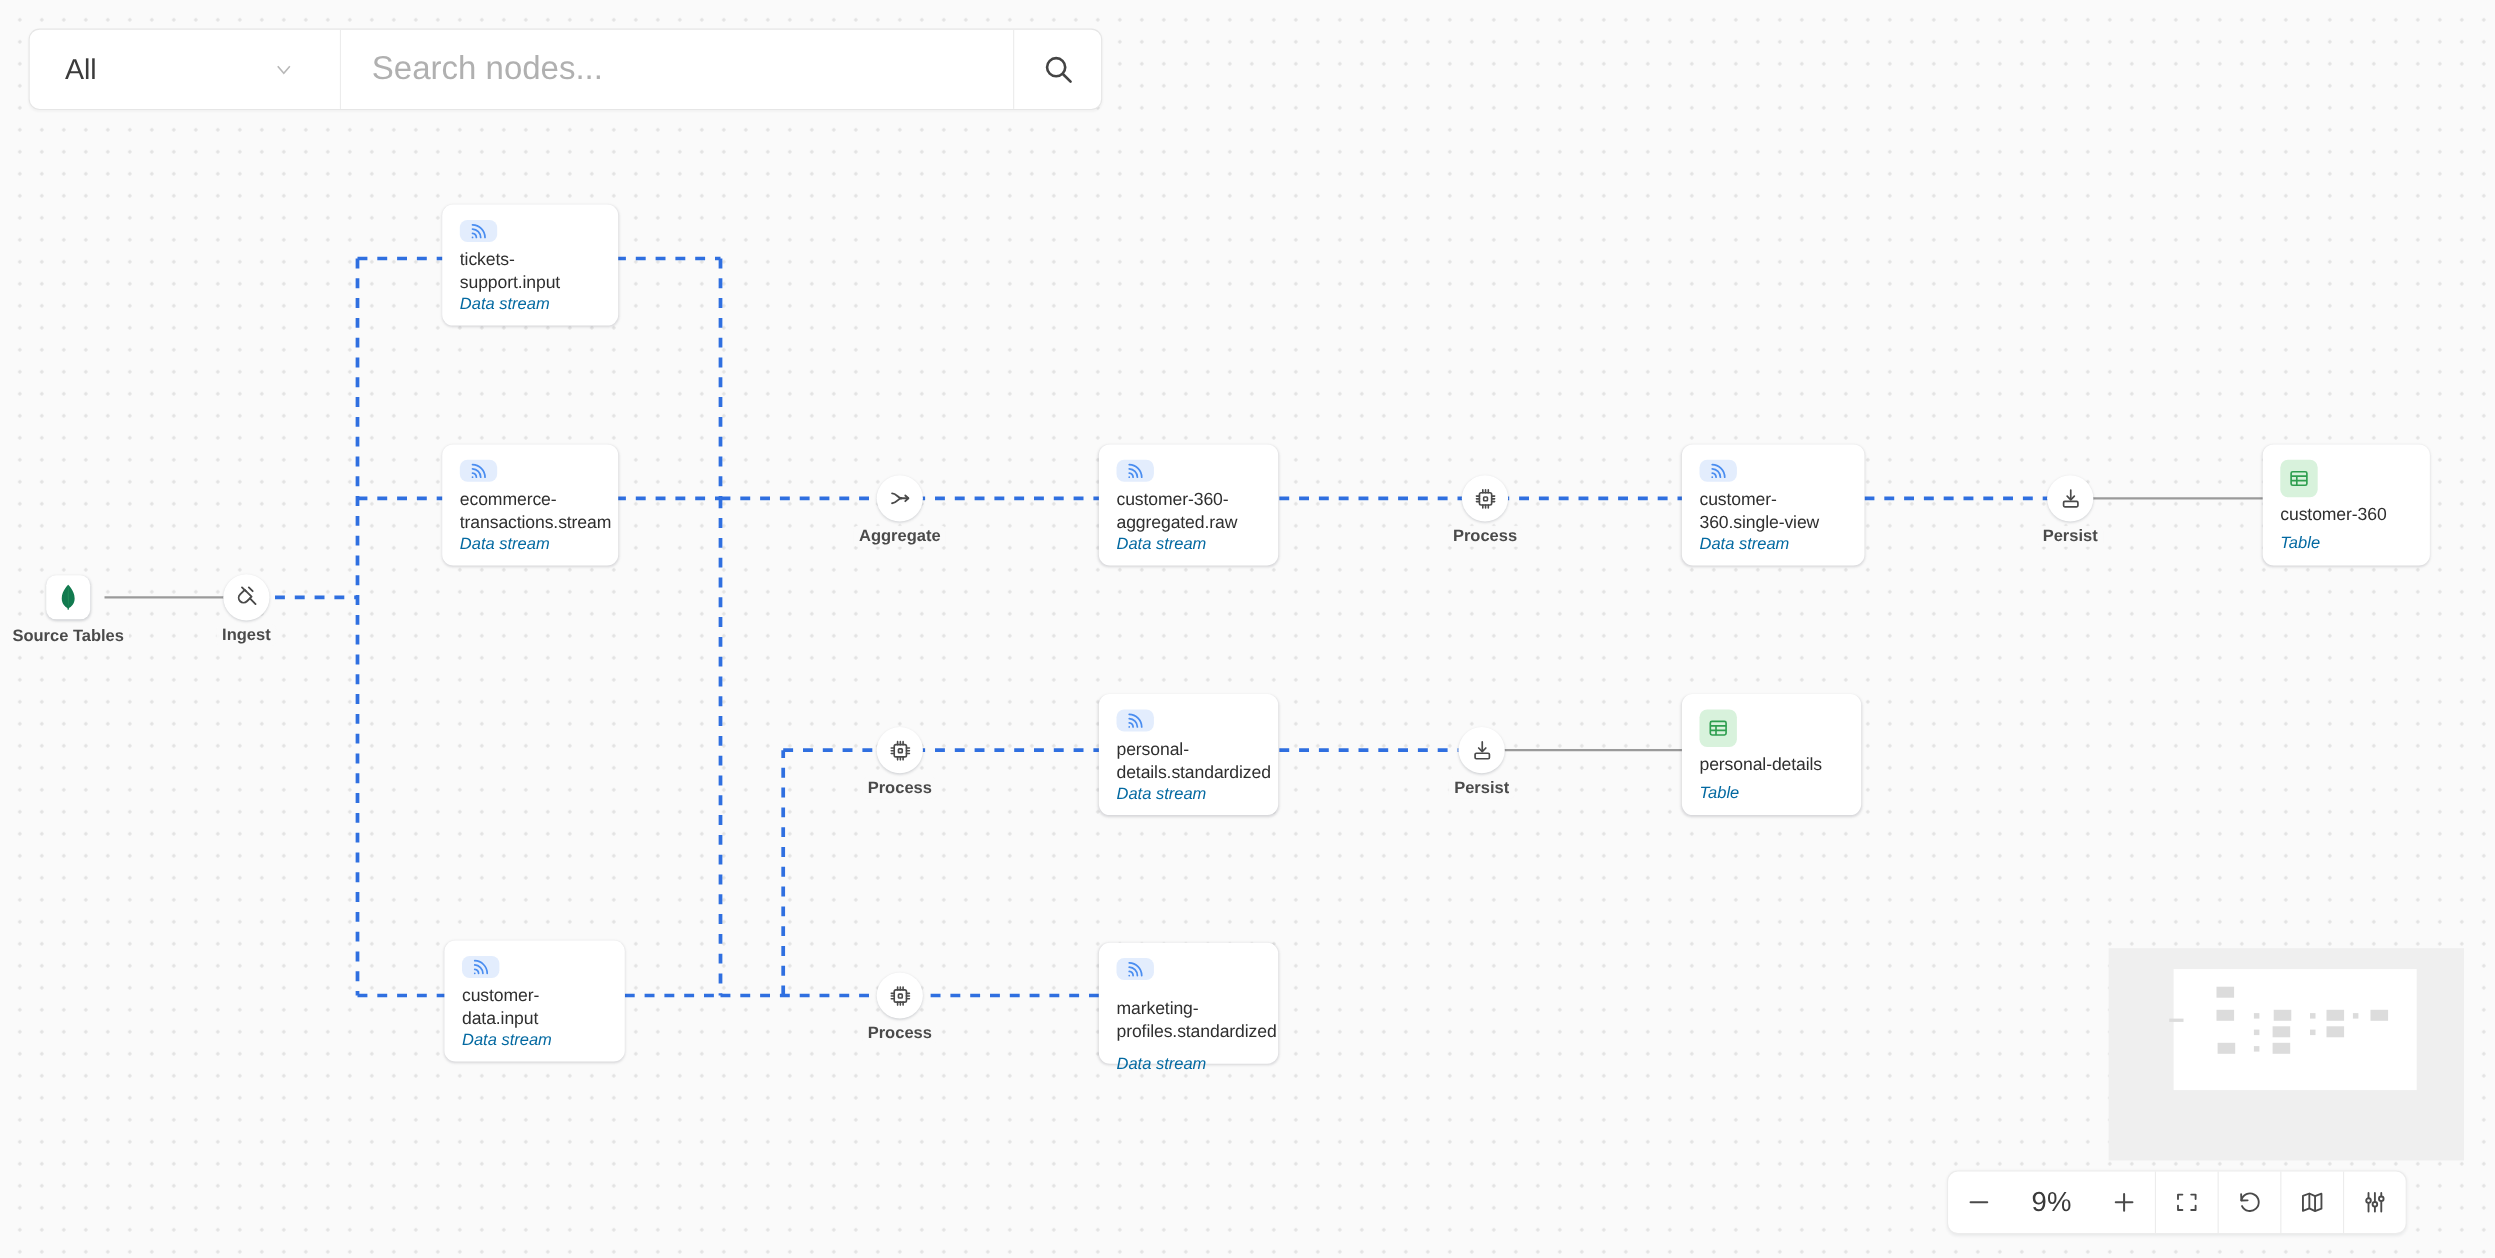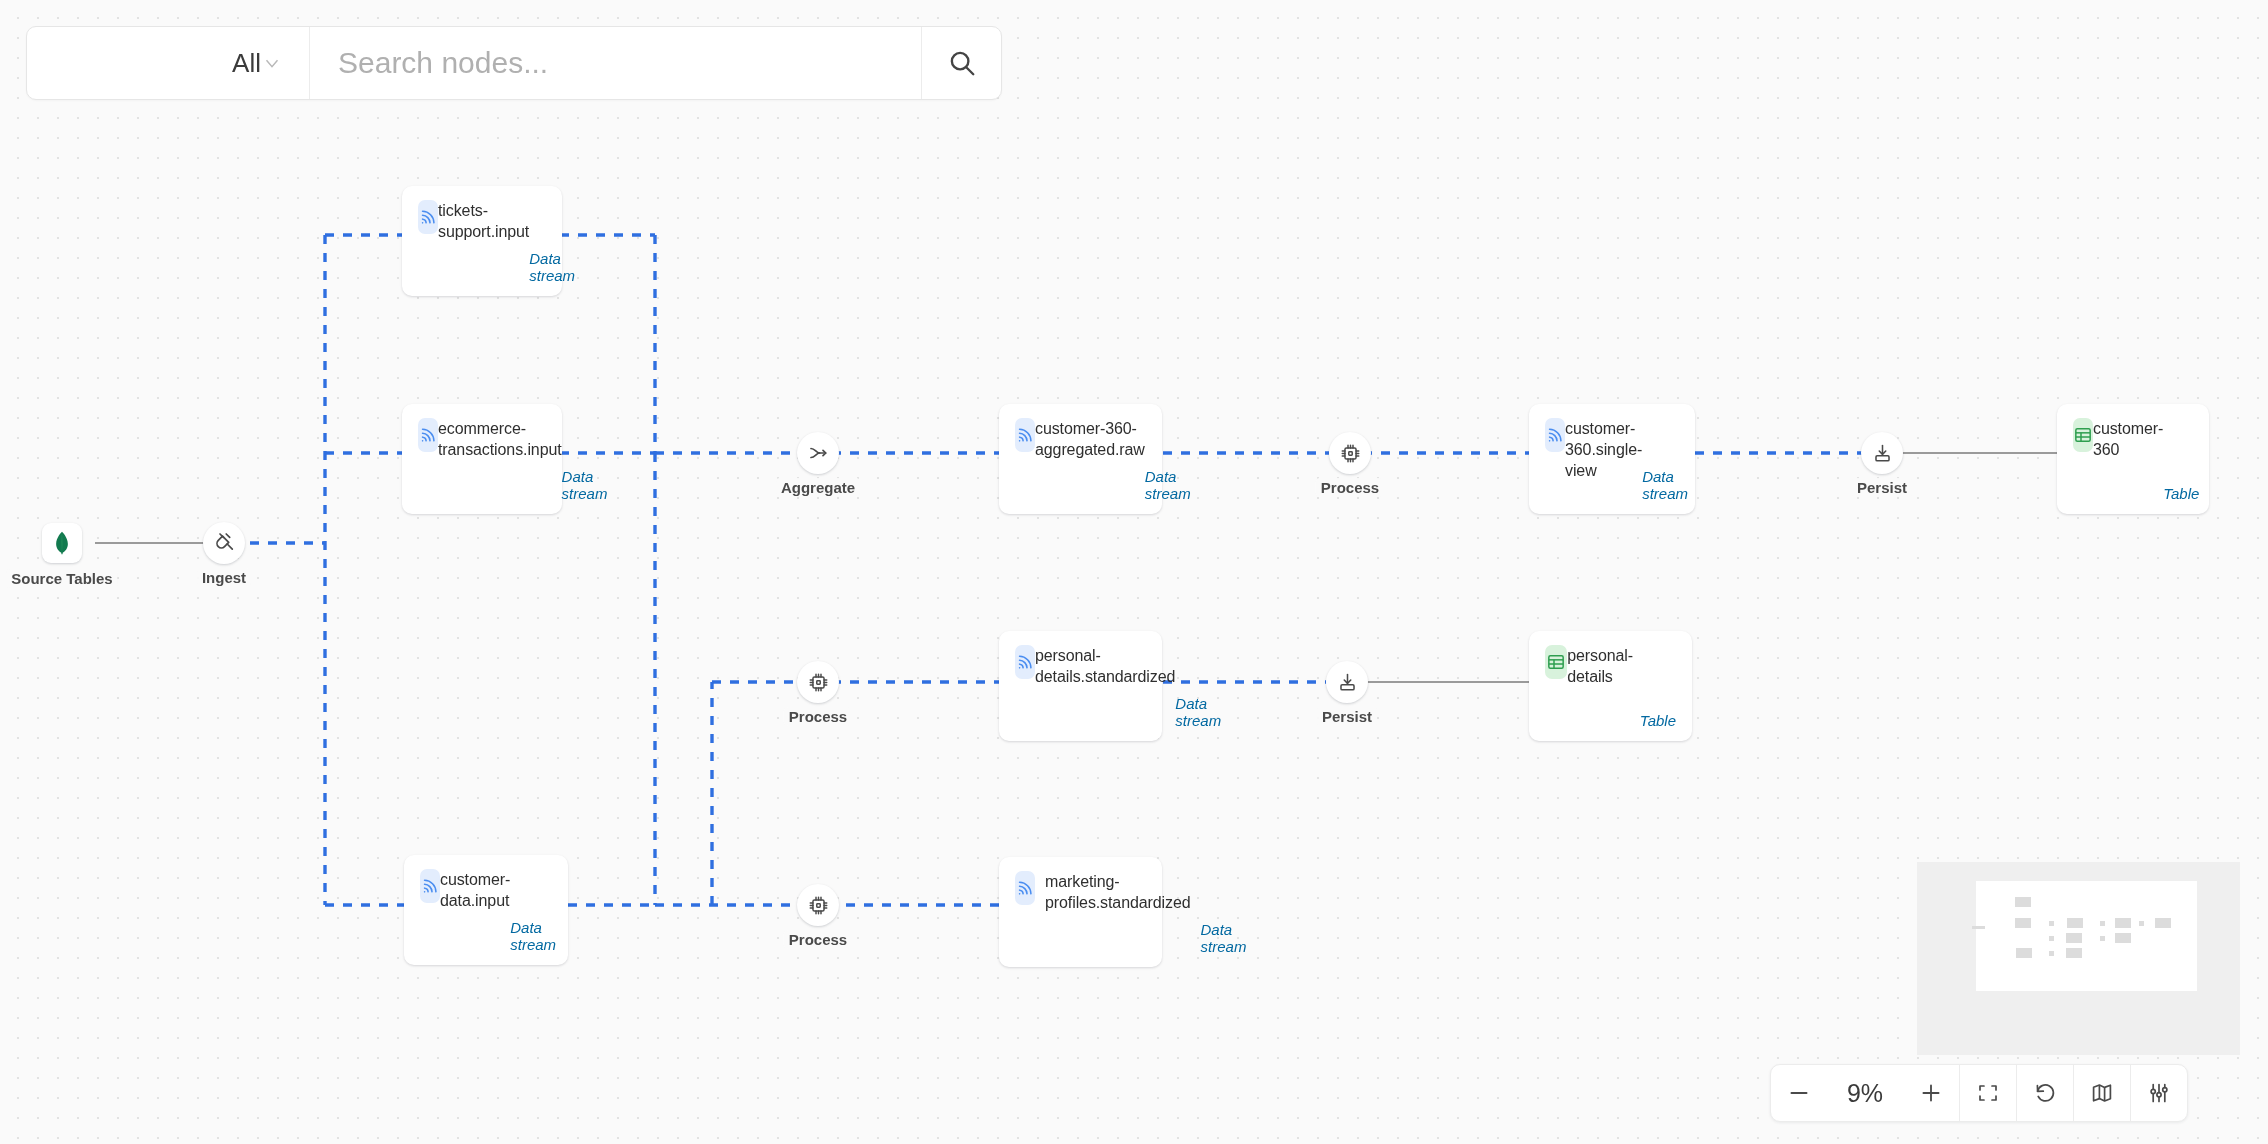--- a/index.html
+++ b/index.html
@@ -26,22 +26,22 @@
     position: absolute; left: 26px; top: 26px;
     width: 976px; height: 74px;
     background: #ffffff;
     border: 1px solid #e6e6e6;
     border-radius: 10px;
     display: flex; align-items: stretch;
     box-shadow: 0 1px 2px rgba(0,0,0,0.03);
     z-index: 40;
   }
   #filter-select {
-    width: 283px; display: flex; align-items: center; justify-content: flex-end;
-    padding: 0 26px 0 32px;
+    width: 283px; display: flex; align-items: center; justify-content: space-between;
+    padding: 0 40px 0 32px;
     border-right: 1px solid #ececec;
     cursor: pointer;
   }
   #filter-select .fval { font-size: 26px; color: #3b3b3b; }
   .chev { width: 22px; height: 22px; color: #b8b8b8; }
   #search-input {
     flex: 1; border: none; outline: none; background: transparent;
     font-family: "Liberation Sans", sans-serif;
     font-size: 30px; color: #3b3b3b;
     padding: 0 0 0 28px;
@@ -55,21 +55,21 @@
   }
 
   
   .card {
     position: absolute;
     background: #ffffff;
     border-radius: 10px;
     box-shadow: 0 1px 3px rgba(16,24,40,0.10), 0 1px 2px rgba(16,24,40,0.06);
     padding: 14px 16px 12px 16px;
     z-index: 20;
-    display: flex; 
+    display: flex; flex-direction: column;
     cursor: pointer;
   }
   .card .ibox {
     width: 34px; height: 34px; border-radius: 7px;
     display: flex; align-items: center; justify-content: center;
     margin-bottom: 6px;
   }
   .ibox.stream { background: #e3edfd; color: #4a8df0; }
   .ibox.table  { background: #d8f2dc; color: #2e9e4f; }
   .card .title {
@@ -337,21 +337,21 @@
 
   <div class="card" style="left:402px; top:404px; width:160px; height:110px;">
     <div class="ibox stream">
       <svg width="20" height="20" viewBox="0 0 24 24" fill="none" stroke="currentColor" stroke-width="1.9" stroke-linecap="round">
         <path d="M5.5 19 L5.52 19"></path>
         <path d="M5.5 14.6 a4.6 4.6 0 0 1 4.2 4.4"></path>
         <path d="M5.5 9.9 a9.3 9.3 0 0 1 8.9 9.1"></path>
         <path d="M5.5 5.2 a14 14 0 0 1 13.6 13.8"></path>
       </svg>
     </div>
-    <div class="title">ecommerce-transactions.input</div>
+    <div class="title">ecommerce-transactions.stream</div>
     <div class="subtitle">Data stream</div>
   </div>
 
   <div class="card" style="left:404px; top:855px; width:164px; height:110px;">
     <div class="ibox stream">
       <svg width="20" height="20" viewBox="0 0 24 24" fill="none" stroke="currentColor" stroke-width="1.9" stroke-linecap="round">
         <path d="M5.5 19 L5.52 19"></path>
         <path d="M5.5 14.6 a4.6 4.6 0 0 1 4.2 4.4"></path>
         <path d="M5.5 9.9 a9.3 9.3 0 0 1 8.9 9.1"></path>
         <path d="M5.5 5.2 a14 14 0 0 1 13.6 13.8"></path>

